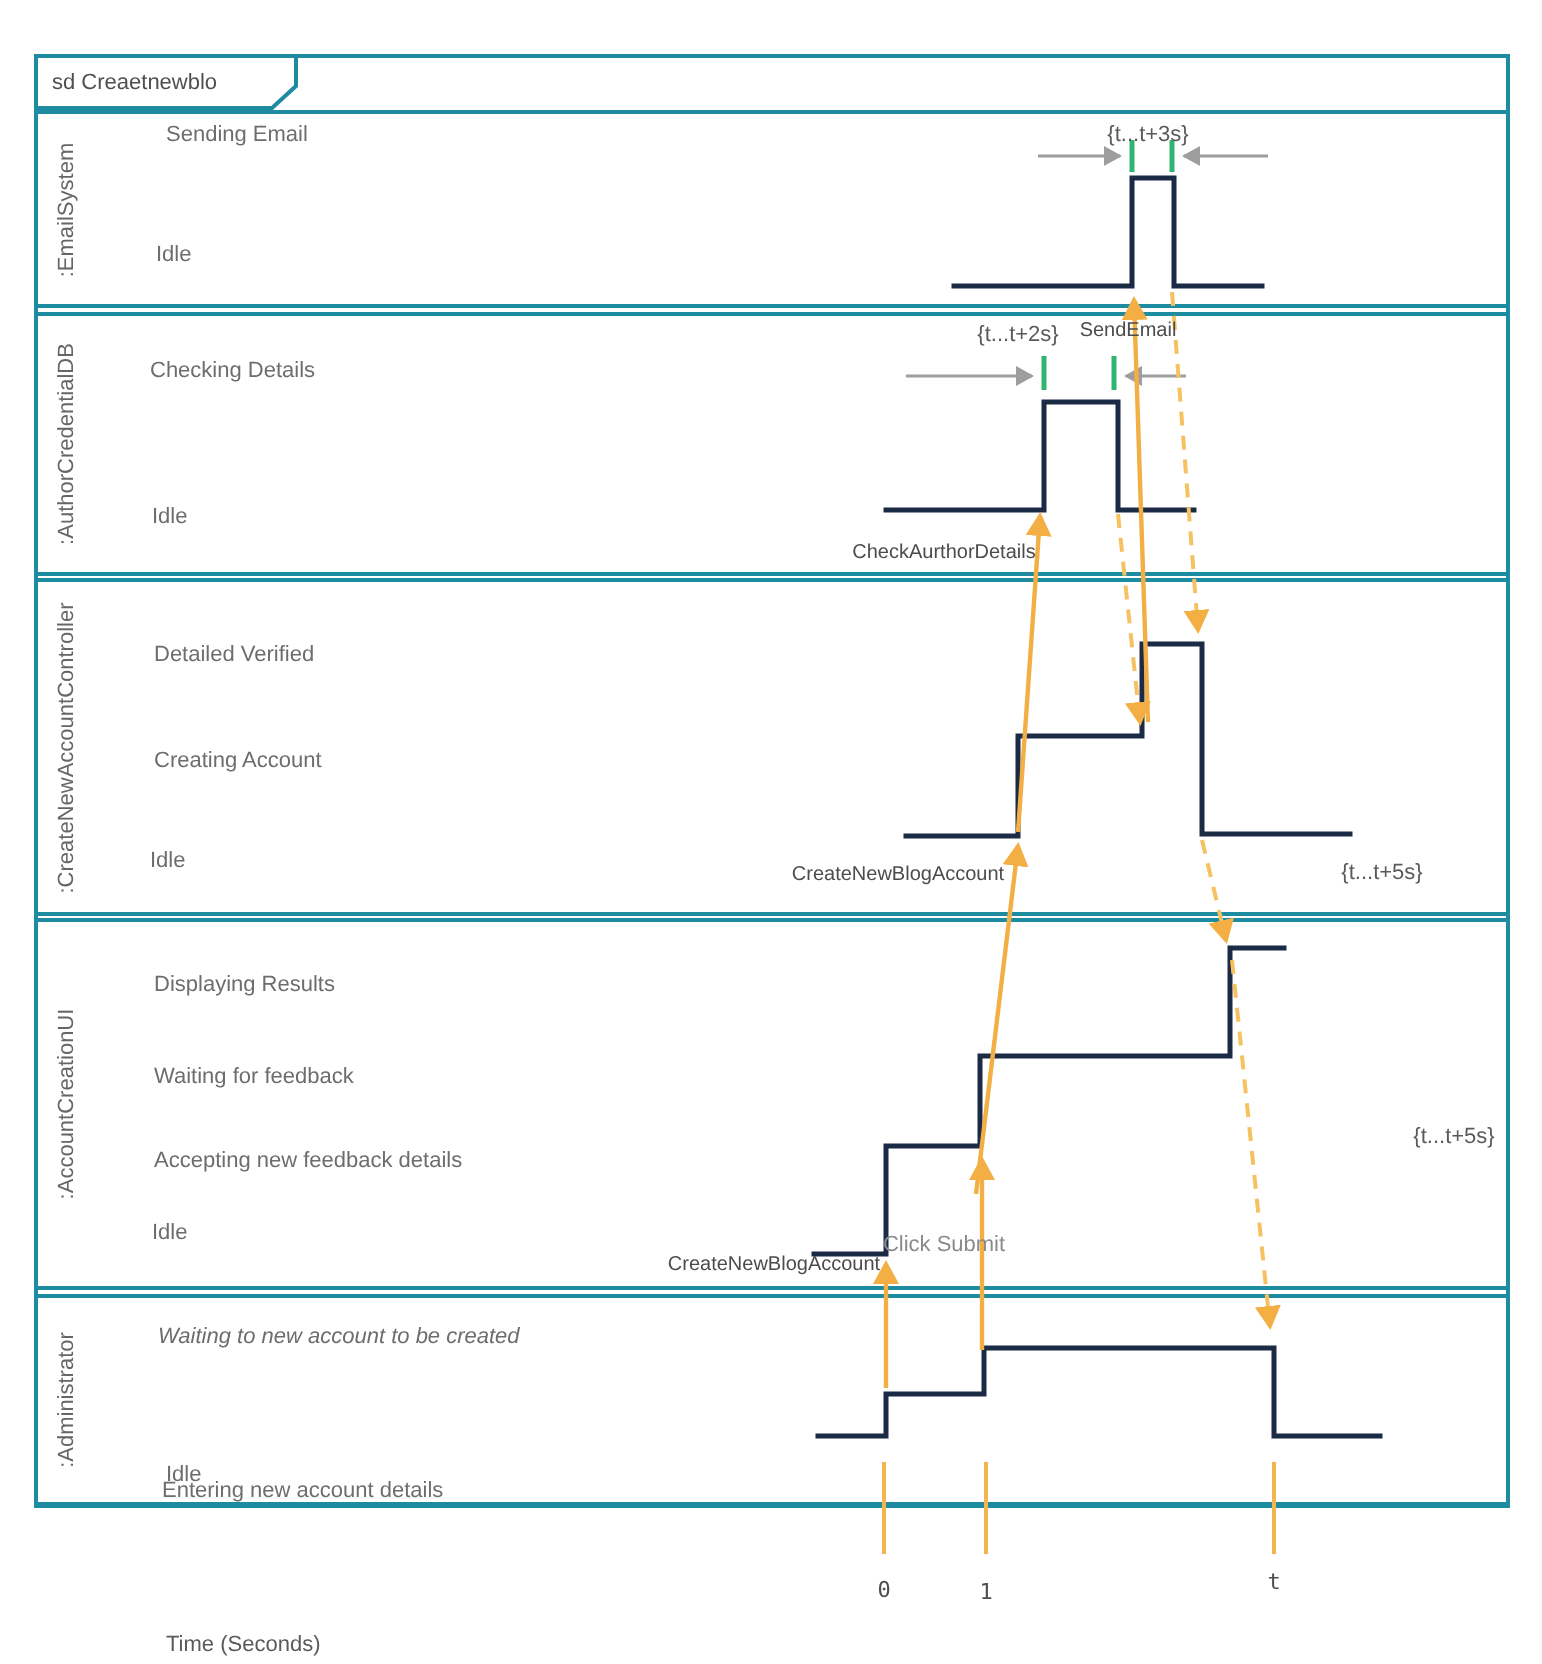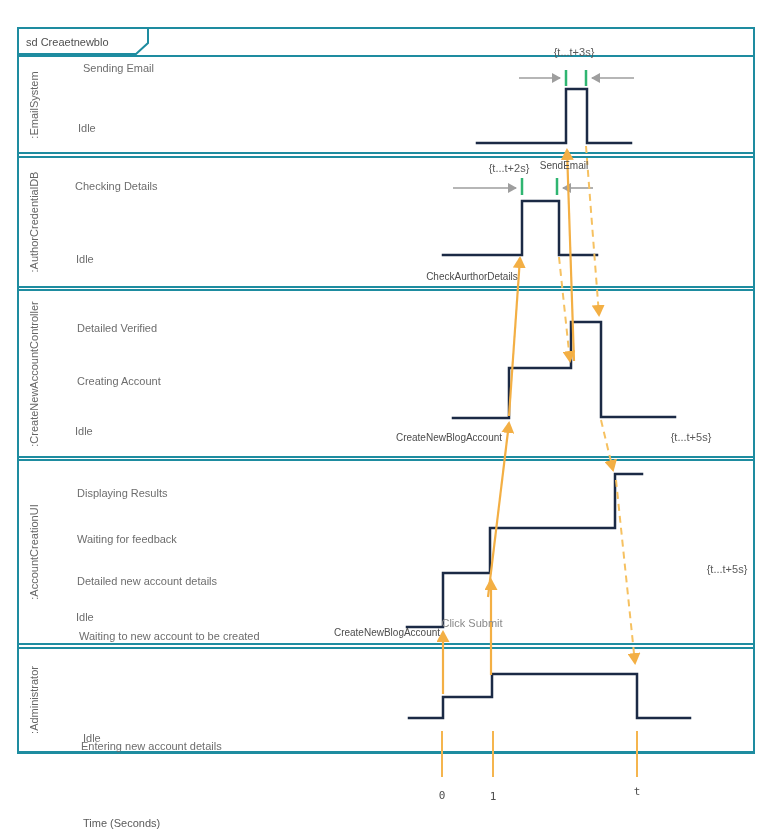--- a/index.html
+++ b/index.html
@@ -91,30 +91,30 @@
       <div class="lbl lifeline center" style="left: 34px; top: 222px;">:AuthorCredentialDB</div>
       <div class="lbl state leftA" style="left: 75px; top: 186px;">Checking Details</div>
       <div class="lbl state leftA" style="left: 76px; top: 259px;">Idle</div>
       <div class="lbl lifeline center" style="left: 34px; top: 373.5px;">:CreateNewAccountController</div>
       <div class="lbl state leftA" style="left: 77px; top: 328px;">Detailed Verified</div>
       <div class="lbl state leftA" style="left: 77px; top: 381px; text-align: center;">Creating Account</div>
       <div class="lbl state leftA" style="left: 75px; top: 431px;">Idle</div>
       <div class="lbl lifeline center" style="left: 34px; top: 552px;">:AccountCreationUI</div>
       <div class="lbl state leftA" style="left: 77px; top: 493px;">Displaying Results</div>
       <div class="lbl state leftA" style="left: 77px; top: 539px; text-align: center;">Waiting for feedback</div>
-      <div class="lbl state leftA" style="left: 77px; top: 581px;">Detailed new account details</div>
+      <div class="lbl state leftA" style="left: 77px; top: 581px;">Accepting new feedback details</div>
       <div class="lbl state leftA" style="left: 76px; top: 617px;">Idle</div>
       <div class="lbl lifeline center" style="left: 34px; top: 700px;">:Administrator</div>
-      <div class="lbl state leftA" style="left: 79px; top: 636px;">Waiting to new account to be created</div>
+      <div class="lbl state leftA" style="left: 79px; top: 669px; font-style: italic;">Waiting to new account to be created</div>
       <div class="lbl state leftA" style="left: 81px; top: 746px;">Entering new account details</div>
       <div class="lbl state leftA" style="left: 83px; top: 738px;">Idle</div>
       <div class="lbl ticklabel center" style="left: 442px; top: 795px;">0</div>
       <div class="lbl ticklabel center" style="left: 493px; top: 796px;">1</div>
       <div class="lbl ticklabel center" style="left: 637px; top: 791px;">t</div>
-      <div class="lbl constraint center" style="left: 574px; top: 52px;">{t...t+3s}</div>
+      <div class="lbl constraint center" style="left: 574px; top: 68px;">{t...t+3s}</div>
       <div class="lbl constraint center" style="left: 509px; top: 168px;">{t...t+2s}</div>
       <div class="lbl constraint center" style="left: 691px; top: 437px;">{t...t+5s}</div>
       <div class="lbl constraint center" style="left: 727px; top: 569px;">{t...t+5s}</div>
       <div class="lbl msg center" style="left: 387px; top: 633px;">CreateNewBlogAccount</div>
       <div class="lbl msg-light center" style="left: 472px; top: 623px;">Click Submit</div>
       <div class="lbl msg center" style="left: 449px; top: 438px;">CreateNewBlogAccount</div>
       <div class="lbl msg center" style="left: 472px; top: 277px; text-align: center;">CheckAurthorDetails</div>
       <div class="lbl msg center" style="left: 564px; top: 166px;">SendEmail</div>
     </div>
 

